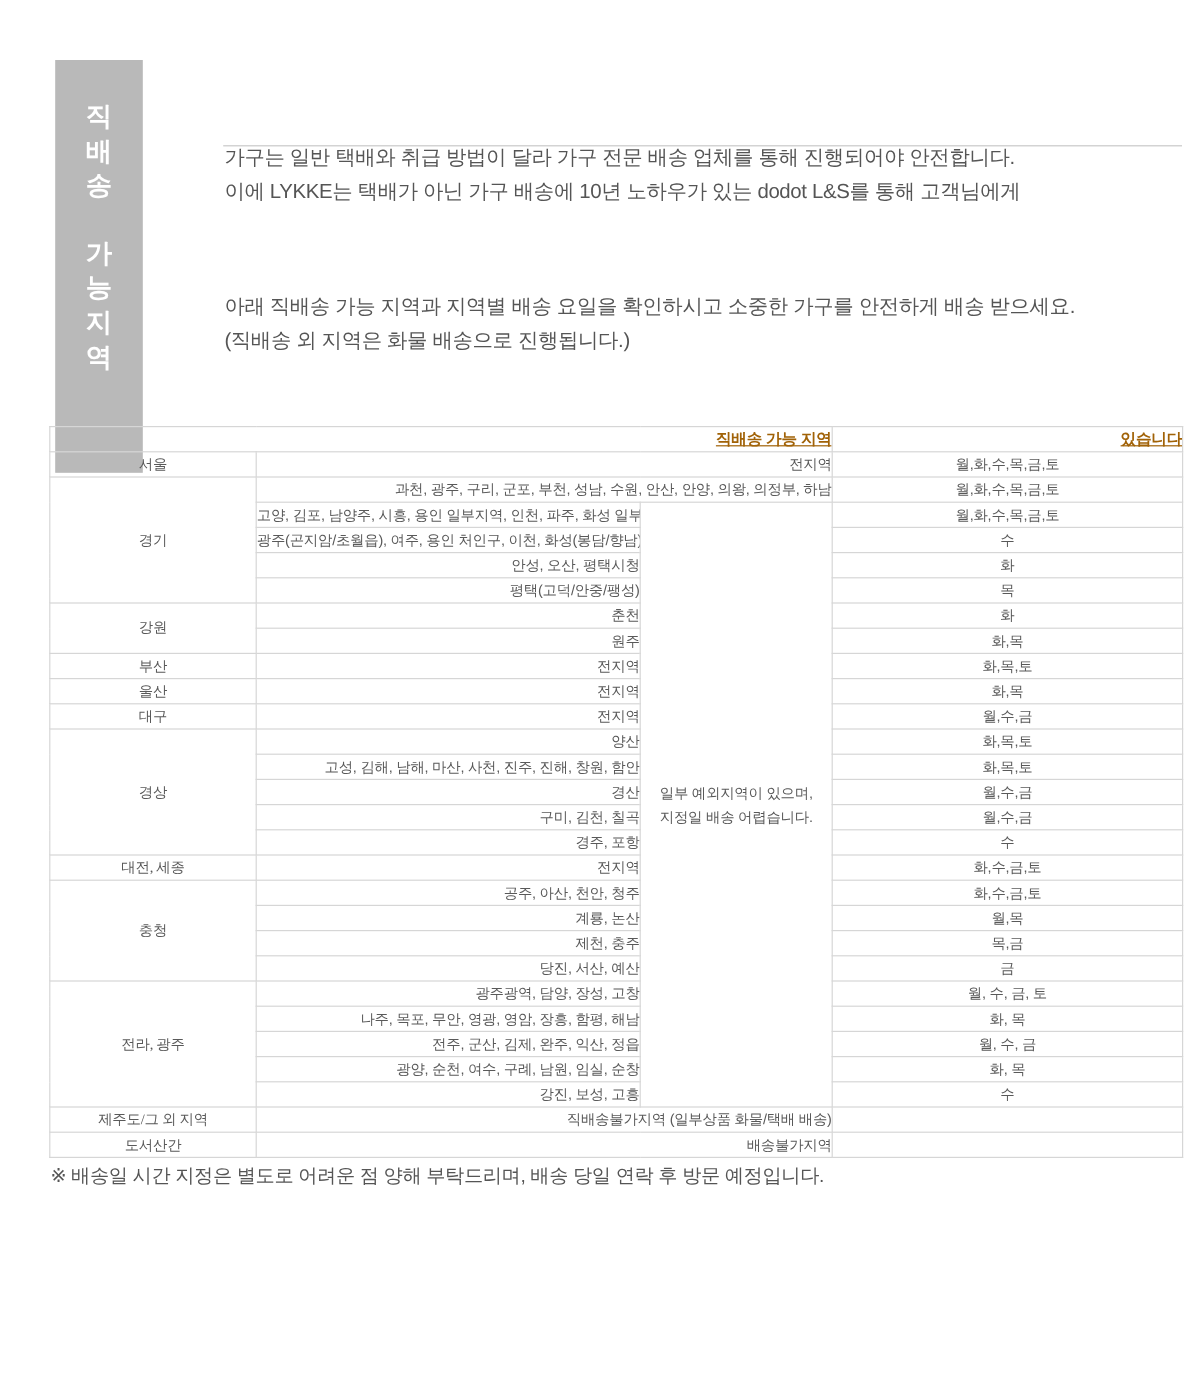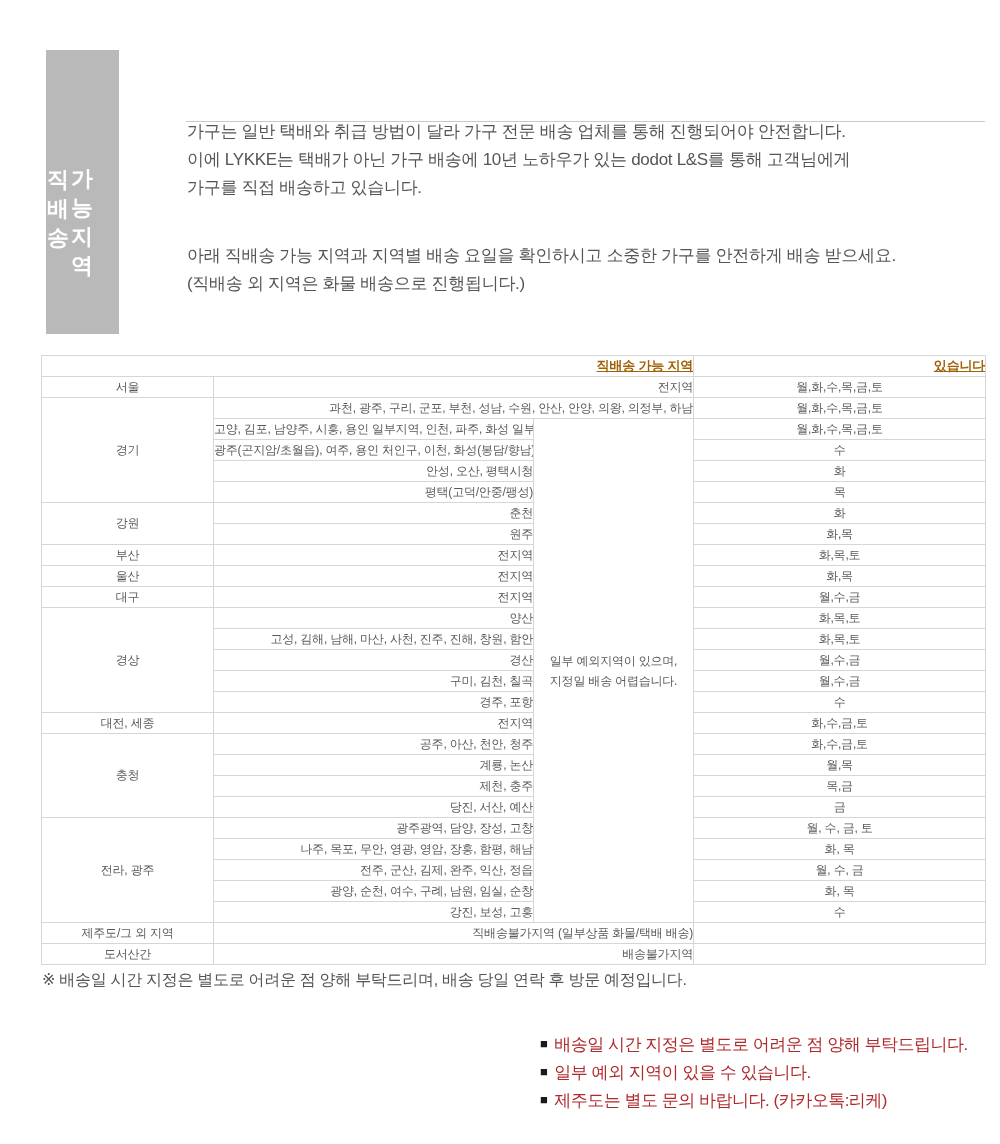--- a/index.html
+++ b/index.html
@@ -3,23 +3,23 @@
 <meta charset="utf-8">
 <style>
   html,body { margin:0; padding:0; background:#ffffff; }
   .page {
     position:relative; width:1000px; height:1144px; background:#ffffff;
     font-family:"Liberation Sans","DejaVu Sans",sans-serif; overflow:hidden;
   }
 
   
   .banner {
-    position:absolute; left:46px; top:50px; width:73px; height:284px;
+    position:absolute; left:46px; top:50px; width:73px; height:344px;
     background:#b9b9b9; box-sizing:border-box;
-    display:flex; flex-direction:row; align-items:center; padding-top:32px;
+    display:flex; flex-direction:column; align-items:center; padding-top:32px;
   }
   .vlabel {
     color:#ffffff; font-weight:bold; font-size:22px; line-height:29px;
     width:24px; word-break:break-all; text-align:center; letter-spacing:0;
   }
   .vlabel + .vlabel { margin-top:27px; }
 
   
   .title { position:absolute; left:186px; top:66px; font-size:21px; font-weight:bold; color:#151515; letter-spacing:-0.5px; }
   .divider { position:absolute; left:186px; top:121px; width:799px; height:1px; background:#c9c9c9; }
@@ -28,21 +28,21 @@
   .para.p2 { top:242px; }
 
   
   .table-wrap { position:absolute; left:41px; top:355px; }
   table.delivery { border-collapse:collapse; table-layout:fixed; width:944px; }
   table.delivery td, table.delivery th {
     border:1px solid #d6d6d6; height:20px; padding:0;
     font-size:12px; color:#595959; letter-spacing:-0.2px; overflow:hidden; white-space:nowrap;
   }
   table.delivery th { font-weight:bold; color:#a16207; font-size:13px; text-align:right;text-decoration:underline; }
-  td.prov { text-align:center; }
+  td.prov { text-align:center;font-family:Liberation Serif, serif; }
   td.reg  { text-align:right; padding-left:12px; }
   td.note { text-align:center; color:#666666; line-height:20px; white-space:normal; }
   td.day  { text-align:center; }
 
   
   .footnote { position:absolute; left:42px; top:970px; font-size:16px; color:#555555; letter-spacing:-0.3px; }
   .notices { position:absolute; left:540px; top:1030px; }
   .notice { font-size:17px; line-height:27px; color:#b0292c; letter-spacing:-0.5px; }
   .notice .bullet { color:#1a1a1a; font-size:13px; margin-right:7px; vertical-align:2px; }
 </style>
@@ -54,21 +54,20 @@
   <div class="banner">
     <div class="vlabel">직배송</div>
     <div class="vlabel">가능지역</div>
   </div>
 
   <div class="divider"></div>
 
   <div class="para p1">
     <div>가구는 일반 택배와 취급 방법이 달라 가구 전문 배송 업체를 통해 진행되어야 안전합니다.</div>
     <div>이에 LYKKE는 택배가 아닌 가구 배송에 10년 노하우가 있는 dodot L&amp;S를 통해 고객님에게</div>
-    <div>가구를 직접 배송하고 있습니다.</div>
   </div>
   <div class="para p2">
     <div>아래 직배송 가능 지역과 지역별 배송 요일을 확인하시고 소중한 가구를 안전하게 배송 받으세요.</div>
     <div>(직배송 외 지역은 화물 배송으로 진행됩니다.)</div>
   </div>
 
   <div class="table-wrap">
     <table class="delivery">
       <colgroup>
           <col style="width:172px">
@@ -208,19 +207,14 @@
         <td class="prov">도서산간</td>
         <td class="reg" colspan="2">배송불가지역</td>
         <td class="day"></td>
       </tr>
     </tbody>
       </table>
   </div>
 
   <div class="footnote">※ 배송일 시간 지정은 별도로 어려운 점 양해 부탁드리며, 배송 당일 연락 후 방문 예정입니다.</div>
 
-  <div class="notices">
-    <div class="notice"><span class="bullet">■</span><span>배송일 시간 지정은 별도로 어려운 점 양해 부탁드립니다.</span></div>
-    <div class="notice"><span class="bullet">■</span><span>일부 예외 지역이 있을 수 있습니다.</span></div>
-    <div class="notice"><span class="bullet">■</span><span>제주도는 별도 문의 바랍니다. (카카오톡:리케)</span></div>
-  </div>
 
 </div>
 
 </body></html>

